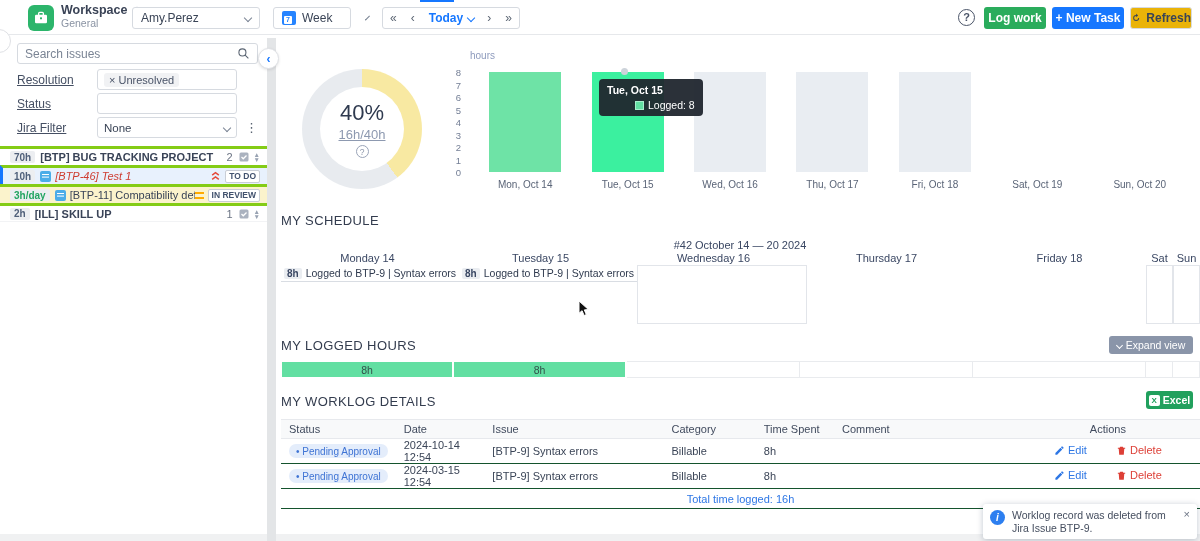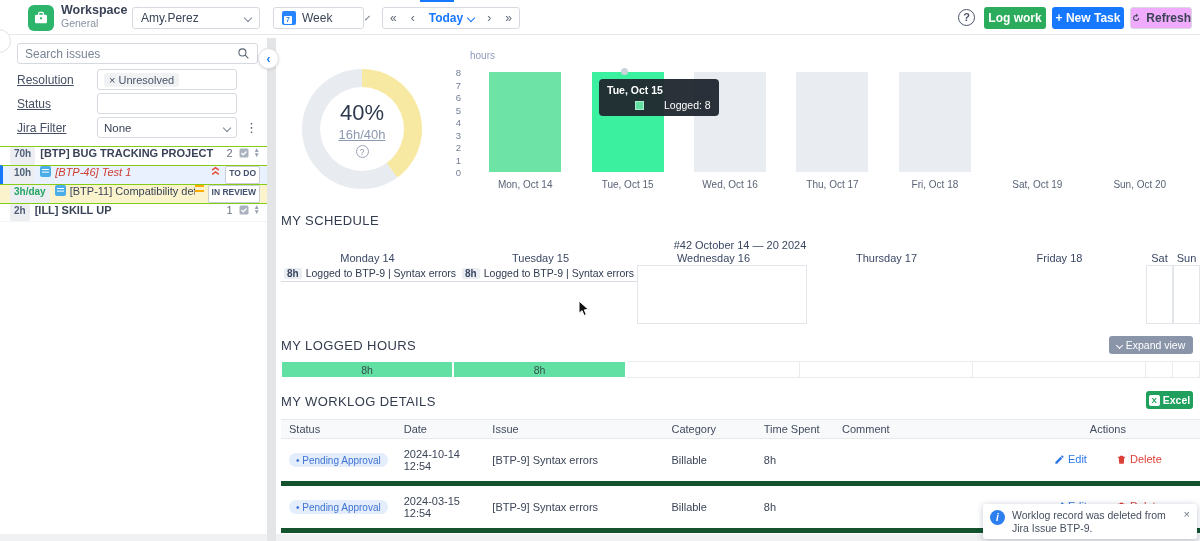--- a/index.html
+++ b/index.html
@@ -18,51 +18,51 @@
   .ws-title { font-size:12.5px; font-weight:700; color:#3a4356; }
   .ws-sub { font-size:10.5px; color:#8a93a3; }
   .ws-chevs { position:absolute; left:134px; top:8px; display:flex; flex-direction:column; gap:3px; }
   .chev { display:inline-block; width:6px; height:6px; border-right:1.5px solid #7a8494;
     border-bottom:1.5px solid #7a8494; }
   .chev.up { transform:rotate(-135deg); } .chev.down { transform:rotate(45deg); }
   .chev.blue { border-color:#1677ff; }
   .select-box { position:absolute; height:22px; top:7px; border:1px solid #d6dae0; border-radius:3px;
     background:#fff; display:flex; align-items:center; font-size:12px; color:#3a4456; padding:0 8px; }
   #user-select { left:132px; width:128px; justify-content:space-between; }
-  #period-select { left:273px; width:91px; justify-content:space-between;gap:35px; }
+  #period-select { left:273px; width:78px; justify-content:space-between;gap:35px; }
   .cal-icon { width:14px; height:14px; background:#2684ff; border-radius:2px; position:relative; margin-right:6px; }
   .cal-icon span { position:absolute; left:2px; bottom:1.5px; width:8px; height:8px; background:#fff;
     border-radius:1px; font-size:7px; line-height:8px; text-align:center; color:#2684ff; font-weight:700; }
   #nav-group { position:absolute; left:382px; top:7px; height:22px; border:1px solid #d6dae0;
     border-radius:3px; display:flex; align-items:center; background:#fff; }
   .nav-btn { padding:0 7px; font-size:12px; color:#5a6472; height:100%; display:flex; align-items:center; }
   .nav-btn.today { color:#1677ff; font-weight:600; padding-right:3px; }
   .nav-caret { padding:0 6px 0 2px; height:100%; display:flex; align-items:center; }
   .help-circle { position:absolute; left:958px; top:9px; width:17px; height:17px; border-radius:50%;
     border:1.6px solid #4a5468; color:#4a5468; font-size:11px; font-weight:700; text-align:center; line-height:14px; }
   .btn { position:absolute; top:7px; height:22px; border-radius:3px; font-size:12px; font-weight:700;
     display:flex; align-items:center; justify-content:center; }
   #btn-logwork { left:984px; width:62px; background:#2aac5c; color:#fff; }
   #btn-newtask { left:1052px; width:72px; background:#1677ff; color:#fff; }
-  #btn-refresh { left:1130px; width:62px; background:#f0abfc; color:#3a4456; border:1px solid #d6dae0; gap:5px; }
+  #btn-refresh { left:1130px; width:62px; background:#eab308; color:#3a4456; border:1px solid #d6dae0; gap:5px; }
 
   
   #sidebar { position:absolute; left:0; top:35px; width:267px; height:506px; background:#fff; }
   #search-box { position:absolute; left:17px; top:8px; width:241px; height:21px; border:1px solid #d6dae0;
     border-radius:3px; display:flex; align-items:center; padding:0 7px; }
   #search-box input { border:0; outline:0; flex:1; font-size:12px; color:#3a4456;
     font-family:inherit; }
   #search-box input::placeholder { color:#7a8494; }
   .filter-label { position:absolute; left:17px; font-size:12px; color:#454f63;text-decoration:underline; }
   .filter-box { position:absolute; left:97px; width:140px; height:21px; border:1px solid #d6dae0;
     border-radius:3px; display:flex; align-items:center; padding:0 6px; font-size:11.5px; background:#fff; }
   .chip { background:#f1f2f4; border-radius:3px; padding:1px 5px; font-size:11px; color:#4a5468; }
   .dots { position:absolute; left:245px; top:85px; font-size:13px; color:#5a6472; letter-spacing:0; }
-  .issue-row { position:absolute; left:0; width:268px; height:19px; display:flex; 
-    padding:0 8px 0 10px; font-size:11px; border-top:1px solid #84cc16; }
+  .issue-row { position:absolute; left:0; width:268px; height:19px; display:flex; align-items:center;
+    padding:0 8px 0 10px; font-size:11px; border-top:3px solid #84cc16; }
   .issue-row.selected { background:#e8f1fd; border-left:3px solid #1677ff; padding-left:7px; }
   .issue-row.inprogress { background:#fbf3cc; }
   .time-chip { background:#eceef1; border-radius:2px; font-size:10px; padding:0.5px 4px; color:#50607a;
     font-weight:700; margin-right:5px; white-space:nowrap; }
   .time-chip.green { color:#23a563; }
   .issue-label { font-weight:700; color:#394357; white-space:nowrap; overflow:hidden; flex:1; }
   .issue-label.red { color:#ce3c31; font-style:italic; font-weight:400; }
   .issue-label.normal { font-weight:400; color:#394357; }
   .issue-count { color:#6a7383; margin:0 5px; font-size:11px; }
   .badge { border:1px solid #c9ced6; border-radius:2px; background:#fff; font-size:8.5px; font-weight:700;
@@ -94,21 +94,21 @@
     grid-template-columns:repeat(7,1fr); align-items:end; justify-items:center; }
   .bar { width:72px; }
   .bar-logged { background:#6ee3a6; }
   .bar-logged-active { background:#3bf09f; }
   .bar-planned { background:#e9edf2; }
   #x-labels { position:absolute; left:474px; top:179px; width:717px; display:grid;
     grid-template-columns:repeat(7,1fr); justify-items:center; font-size:10px; color:#5a6477; }
   #bar-tooltip { position:absolute; left:599px; top:79px; background:rgba(32,38,46,.95); border-radius:4px;
     padding:5px 8px; color:#fff; z-index:15; }
   .tt-title { font-size:10.5px; font-weight:700; }
-  .tt-row { display:flex; align-items:center; gap:20px; margin-top:3px; font-size:10.5px;padding-left:28px; }
+  .tt-row { display:flex; align-items:center; gap:4px; margin-top:3px; font-size:10.5px;padding-left:28px; }
   .tt-swatch { width:9px; height:9px; background:#63dfa3; border:1px solid #a8f0cd; }
   .tt-dot { position:absolute; left:621px; top:68px; width:7px; height:7px; border-radius:50%; background:#cdd3da; }
 
   
   .section-title { position:absolute; left:281px; font-size:13px; color:#333c4e; letter-spacing:.4px; }
 
   
   #schedule-grid { position:absolute; left:281px; top:238px; width:919px; }
   .sched-week-label { position:absolute; left:459px; top:1px; transform:translateX(-50%);
     font-size:11px; color:#3a4763; white-space:nowrap; }
@@ -139,21 +139,21 @@
   #excel-btn { position:absolute; left:1146px; top:391px; width:47px; height:18px; background:#21a05d;
     border-radius:3px; color:#fff; font-size:10.5px; font-weight:700; display:flex; align-items:center;
     justify-content:center; gap:3px; }
   .xl-icon { width:11px; height:11px; background:#fff; border-radius:2px; color:#21a05d; font-size:8px;
     font-weight:700; text-align:center; line-height:11px; }
   #worklog-table { position:absolute; left:281px; top:419px; width:919px; border-collapse:collapse;
     font-size:11px; color:#3b4557; }
   #worklog-table th { background:#f8f9fa; border-top:1px solid #e7e9ed; border-bottom:1px solid #e7e9ed;
     font-weight:400; color:#414b5e; text-align:left; height:19px; padding:0 8px; }
   #worklog-table th.center, #worklog-table td.center { text-align:center; }
-  #worklog-table td { border-bottom:5px solid #14532d; height:20px; padding:9px 8px; }
+  #worklog-table td { border-bottom:1px solid #14532d; height:20px; padding:0 8px; }
   .status-chip { display:inline-block; background:#e4edfb; border-radius:9px; color:#3f74d4;
     font-size:10px; padding:1.5px 7px; white-space:nowrap; }
   .action-link { display:inline-flex; align-items:center; gap:3px; font-size:11px; }
   .action-link.edit { color:#2e77e5; margin-right:26px; }
   .action-link.del { color:#dd3f36; }
   .table-footer { text-align:center; color:#2e77e5; font-size:11px; }
 
   
   #toast { position:absolute; left:983px; top:504px; width:214px; min-height:33px; background:#fff;
     border-radius:3px; box-shadow:0 1px 6px rgba(9,30,66,.25); z-index:60; display:flex; gap:7px;

